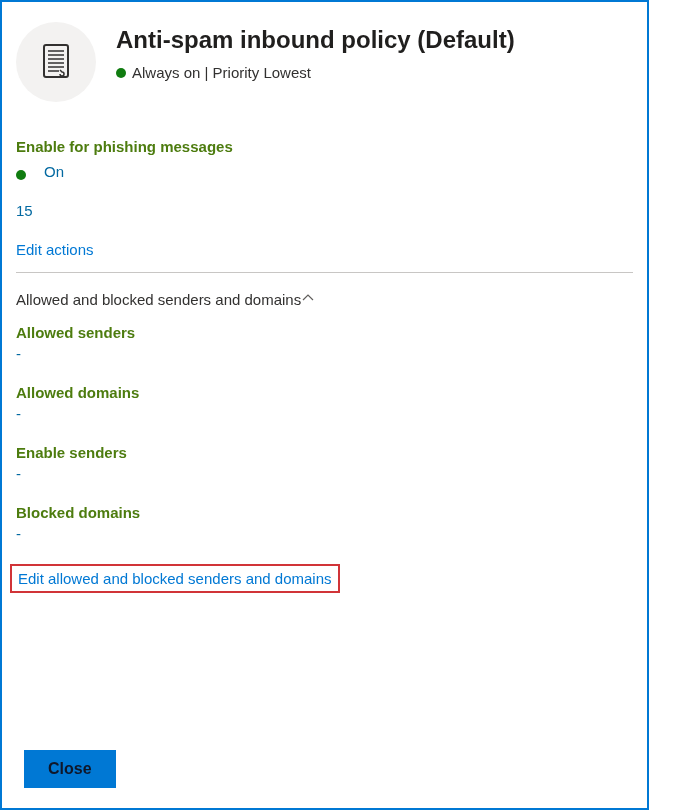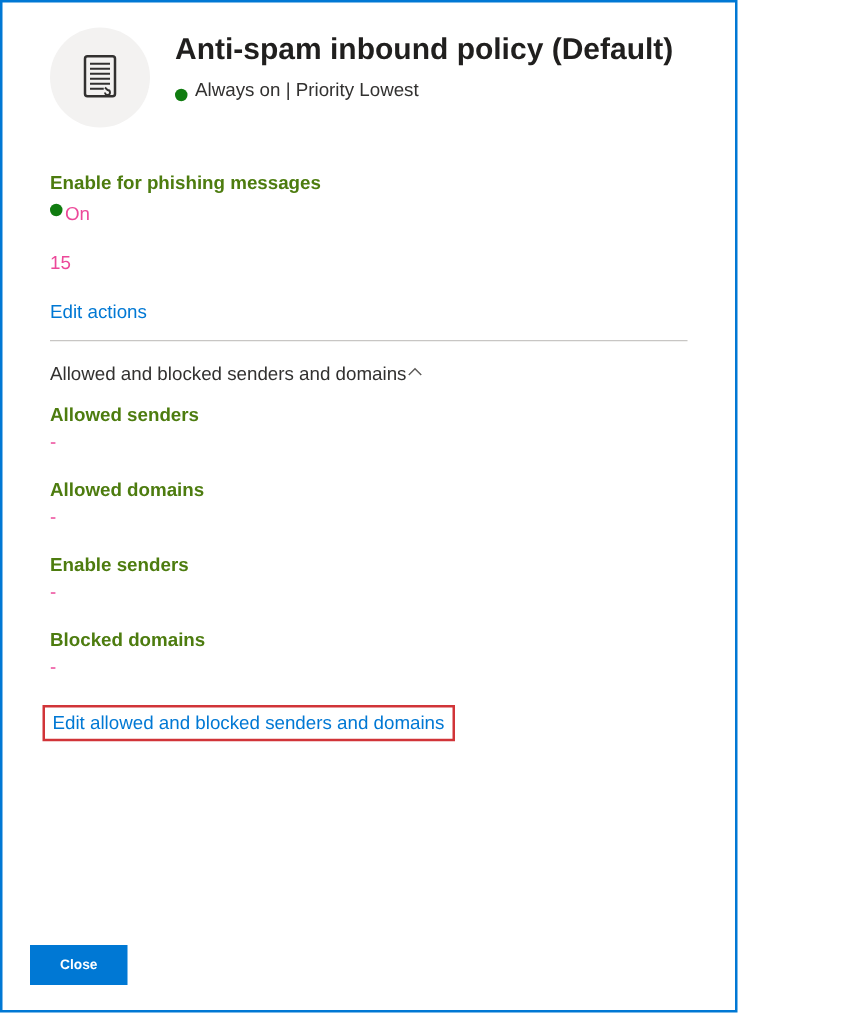--- a/index.html
+++ b/index.html
@@ -3,26 +3,26 @@
   <meta charset="utf-8">
   <style>
     * { box-sizing: border-box; margin: 0; padding: 0; }
     body {
       font-family: "Segoe UI", -apple-system, BlinkMacSystemFont, sans-serif;
       background: #fff;
       color: #323130;
       font-size: 14px;
     }
     .panel {
-      width: 590px;
+      width: 649px;
       height: 810px;
       border: 2px solid #0078d4;
       background: #fff;
       position: relative;
-      padding: 20px 38px;
+      padding: 20px 14px;
     }
     .header {
       display: flex;
       align-items: flex-start;
       gap: 20px;
       margin-bottom: 36px;
     }
     .icon-circle {
       width: 80px;
       height: 80px;
@@ -35,21 +35,21 @@
     }
     .title-block h1 {
       font-size: 24px;
       font-weight: 700;
       color: #201f1e;
       margin-bottom: 10px;
       margin-top: 4px;
     }
     .status-line {
       display: flex;
-      align-items: flex-end;
+      align-items: center;
       gap: 6px;
       font-size: 15px;
       color: #323130;
     }
     .dot-green {
       width: 10px;
       height: 10px;
       border-radius: 50%;
       background: #107c10;
       display: inline-block;
@@ -58,24 +58,24 @@
       margin-bottom: 22px;
     }
     .field-label {
       font-size: 15px;
       font-weight: 600;
       color: #4d7c0f;
       margin-bottom: 8px;
     }
     .field-value {
       font-size: 15px;
-      color: #ec4899;
-      display: flex;
-      align-items: flex-start;
-      gap: 2px;
+      color: #0369a1;
+      display: flex;
+      align-items: flex-end;
+      gap: 18px;
     }
     .link {
       color: #0078d4;
       font-size: 15px;
       cursor: pointer;
       display: inline-block;
     }
     .link-highlight {
       border: 2px solid #d13438;
       padding: 4px 6px;
@@ -112,23 +112,23 @@
     .sub-list .field-value {
       font-size: 15px;
     }
     .footer {
       position: absolute;
       bottom: 20px;
       left: 22px;
     }
     .btn-primary {
       background: #0078d4;
-      color: #ffffff;
+      color: #0f172a;
       border: none;
-      font-size: 11px;
+      font-size: 16px;
       font-weight: 600;
       padding: 10px 24px;
       cursor: pointer;
       font-family: inherit;
     }
     .edit-link-wrap {
       margin-top: 10px;
       margin-bottom: 50px;
       text-decoration: underline;
     }

